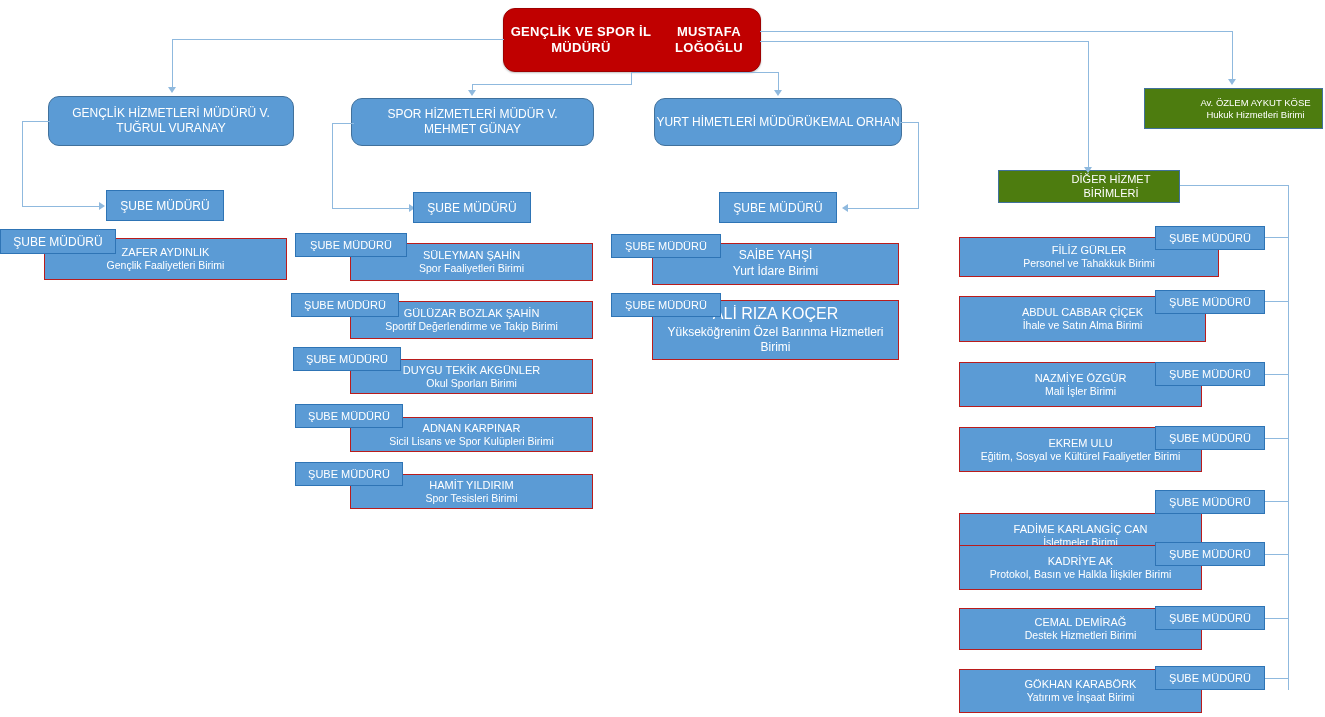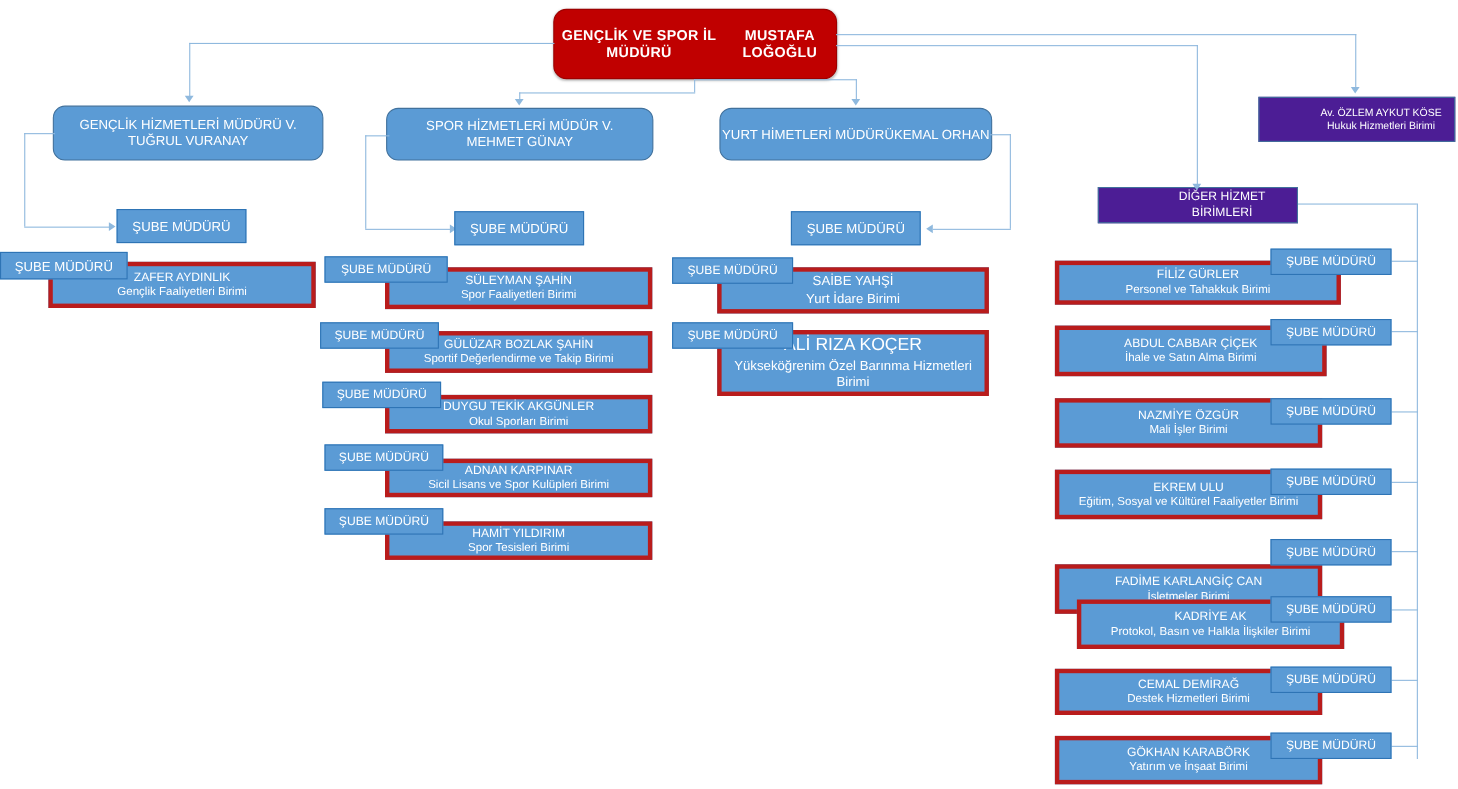--- a/index.html
+++ b/index.html
@@ -8,30 +8,30 @@
 
   
   .node{position:absolute;box-sizing:border-box;display:flex;align-items:center;
         justify-content:center;text-align:center;color:#ffffff;line-height:1.25;}
 
   .root{background:#C00000;border:1px solid #9e0000;border-radius:12px;
         font-weight:bold;letter-spacing:.3px;box-shadow:0 1px 2px rgba(0,0,0,.25);}
 
   .dir{background:#5B9BD5;border:1px solid #41719C;border-radius:11px;}
 
-  .plain{background:#4c1d95;border:1px solid #41719C;padding-left:44px;}
+  .plain{background:#4d7c0f;border:1px solid #41719C;padding-left:44px;}
 
   
   .chip{position:absolute;box-sizing:border-box;background:#5B9BD5;
         border:1px solid #2E74B5;color:#fff;display:flex;align-items:center;
         justify-content:center;z-index:5;white-space:nowrap;}
 
   
   .detail{position:absolute;box-sizing:border-box;background:#5B9BD5;
-          border:4px solid #b91c1c;color:#fff;display:flex;align-items:center;
+          border:1px solid #b91c1c;color:#fff;display:flex;align-items:center;
           justify-content:center;text-align:center;line-height:1.3;z-index:2;}
 
   
   .ln{position:absolute;background:#8FB9DE;z-index:1;}
   .lnh{height:1px;}
   .lnv{width:1px;}
   .arw{position:absolute;width:0;height:0;z-index:1;}
   .arw-d{border-left:4px solid transparent;border-right:4px solid transparent;
          border-top:6px solid #8FB9DE;}
   .arw-r{border-top:4px solid transparent;border-bottom:4px solid transparent;
@@ -234,21 +234,21 @@
   </div>
 
   <div class="detail" style="left:959px;top:489px;width:243px;height:45px;flex-direction:column;margin-top:24px;">
     <span class="nm">FADİME KARLANGİÇ CAN</span>
     <span class="un">İşletmeler Birimi</span>
   </div>
   <div class="chip t11" style="left:1155px;top:490px;width:110px;height:24px;">
     <span>ŞUBE MÜDÜRÜ</span>
   </div>
 
-  <div class="detail" style="left:959px;top:545px;width:243px;height:45px;flex-direction:column;margin-left:20px;">
+  <div class="detail" style="left:959px;top:545px;width:243px;height:45px;flex-direction:column;">
     <span class="nm">KADRİYE AK</span>
     <span class="un">Protokol, Basın ve Halkla İlişkiler Birimi</span>
   </div>
   <div class="chip t11" style="left:1155px;top:542px;width:110px;height:24px;">
     <span>ŞUBE MÜDÜRÜ</span>
   </div>
 
   <div class="detail" style="left:959px;top:608px;width:243px;height:42px;flex-direction:column;">
     <span class="nm">CEMAL DEMİRAĞ</span>
     <span class="un">Destek Hizmetleri Birimi</span>

